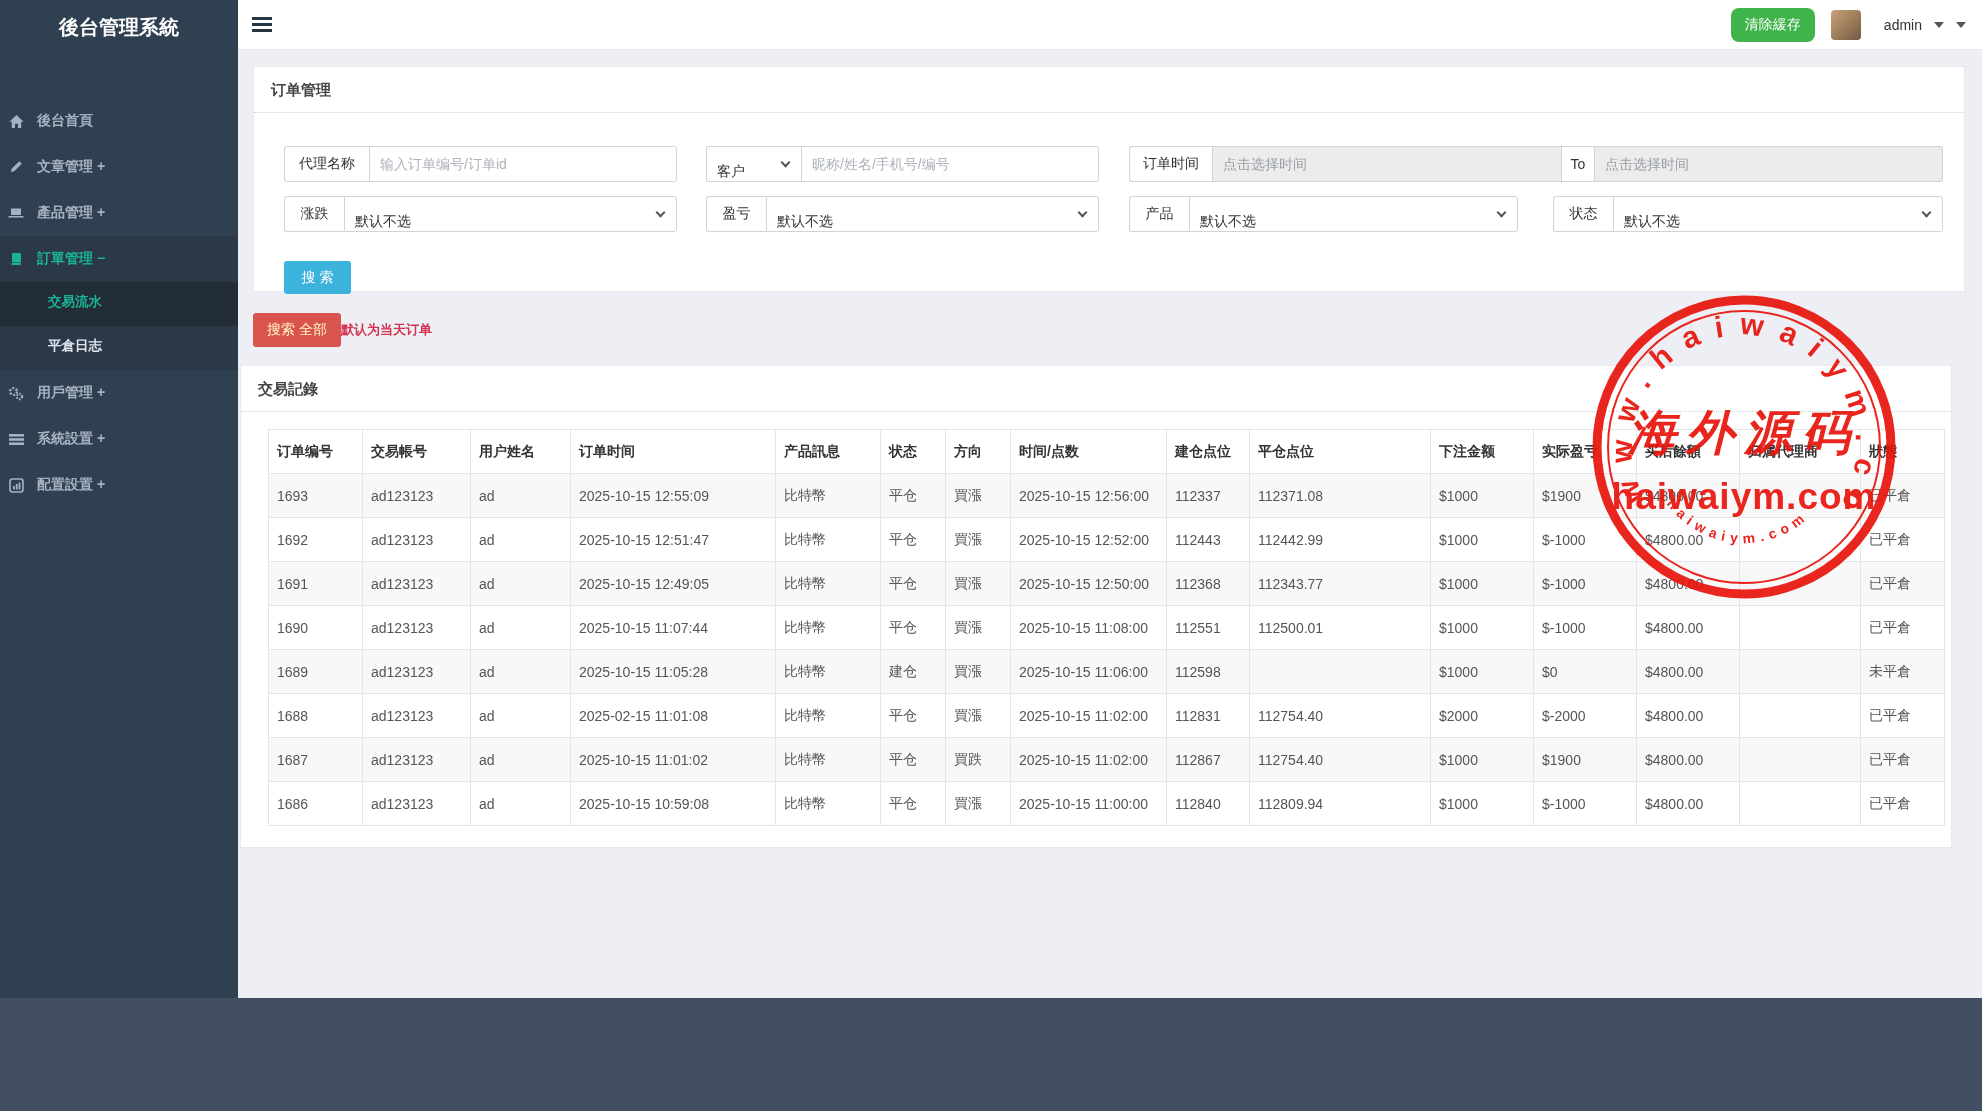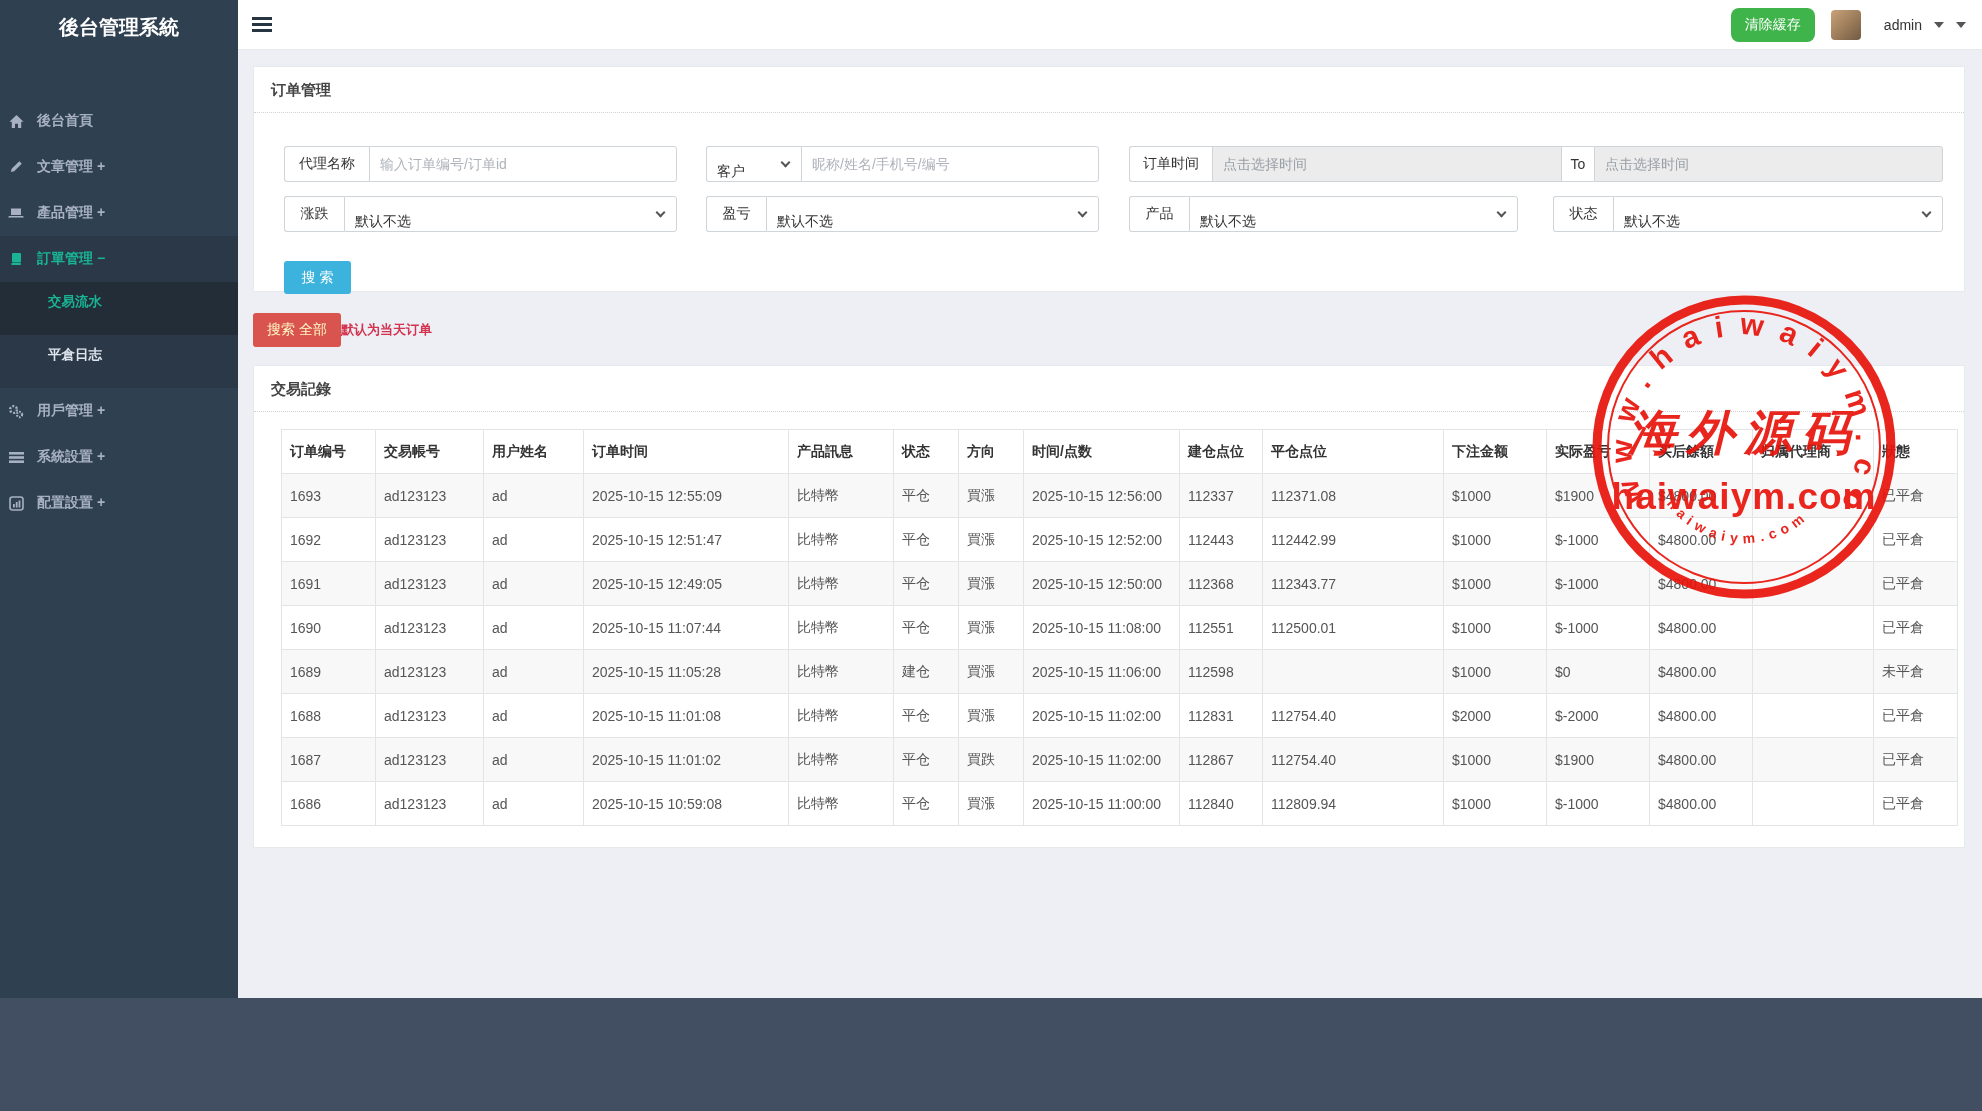--- a/index.html
+++ b/index.html
@@ -15,21 +15,21 @@
   
   .sidebar{position:absolute;left:0;top:0;width:238px;height:998px;background:var(--sidebar_bg);}
   .logo{height:50px;line-height:54px;text-align:center;color:#ffffff;font-size:20px;font-weight:bold;}
   .menu{margin-top:48px;}
   .menu-item{height:46px;display:flex;align-items:center;padding-left:8px;color:var(--menu_text);
     font-size:14px;font-weight:bold;cursor:pointer;}
   .menu-item .ic{width:16px;height:16px;margin-right:13px;display:flex;align-items:center;justify-content:center;}
   .menu-item .ic svg{display:block;}
   .menu-item.active{color:var(--active_green);background:var(--sidebar_submenu_bg);}
   .submenu{background:var(--sidebar_submenu_bg);}
-  .sub-item{height:53px;line-height:40px;padding-left:48px;color:#dfe4ec;font-size:13.5px;font-weight:bold;cursor:pointer;}
+  .sub-item{height:44px;line-height:40px;padding-left:48px;color:#dfe4ec;font-size:13.5px;font-weight:bold;cursor:pointer;}
   .sub-item.active{color:var(--active_green);background:var(--sidebar_active_item_bg);}
 
   
   .topbar{position:absolute;left:238px;top:0;width:1744px;height:50px;background:#fff;border-bottom:1px solid var(--panel_border);}
   .hamburger{position:absolute;left:14px;top:17px;width:20px;height:16px;cursor:pointer;}
   .hamburger i{display:block;height:3px;background:#273442;margin-bottom:3px;}
   .topbar-right{position:absolute;right:16px;top:0;height:50px;display:flex;align-items:center;}
   .btn-clear{height:34px;padding:0 14px;background:var(--btn_green);color:#fff;border:none;border-radius:8px;
     font-size:14px;font-family:inherit;cursor:pointer;}
   .avatar{width:30px;height:30px;border-radius:4px;margin-left:16px;
@@ -64,21 +64,21 @@
   .addon.w-agent{width:85px;} .addon.w-sm{width:60px;} .addon.w-time{width:83px;} .addon.w-to{width:33px;}
   .inp.w-date{flex:0 0 349px;}
   .btn-search{margin-top:15px;width:67px;height:33px;background:var(--btn_blue);color:#fff;border:none;
     border-radius:3px;font-size:14px;font-family:inherit;cursor:pointer;}
 
   .action-row{position:absolute;left:15px;top:263px;display:flex;align-items:center;}
   .btn-search-all{width:88px;height:34px;background:var(--btn_red);color:#fef9c3;border:none;border-radius:3px;
     font-size:14px;font-family:inherit;cursor:pointer;}
   .hint{font-size:13px;font-weight:bold;color:var(--hint_red);}
 
-  #panel-records{left:15px;top:315px;width:1712px;height:483px;}
+  #panel-records{left:2px;top:315px;width:1712px;height:483px;}
   .p2-body{padding:17px 0 0 27px;}
   table.records{border-collapse:collapse;table-layout:fixed;width:1676px;}
   table.records th,table.records td{border:1px solid #e2e4e7;height:44px;padding:0 8px;text-align:left;
     overflow:hidden;white-space:nowrap;}
   table.records th{font-size:14px;font-weight:bold;color:#333;background:#fff;}
   table.records td{font-size:14px;color:#555;background:#fff;}
   table.records tbody tr:nth-child(odd) td{background:#f8f8f9;}
   td.c-red{color:var(--up_red);} td.c-green{color:var(--down_green);}
 
   
@@ -363,21 +363,21 @@
                 <td>$1000</td>
                 <td>$0</td>
                 <td>$4800.00</td>
                 <td></td>
                 <td>未平倉</td>
               </tr>
               <tr>
                 <td>1688</td>
                 <td>ad123123</td>
                 <td>ad</td>
-                <td>2025-10-15 11:01:08</td>
+                <td>2025-02-15 11:01:08</td>
                 <td>比特幣</td>
                 <td>平仓</td>
                 <td>買漲</td>
                 <td>2025-10-15 11:02:00</td>
                 <td>112831</td>
                 <td class="c-green">112754.40</td>
                 <td>$2000</td>
                 <td>$-2000</td>
                 <td>$4800.00</td>
                 <td></td>

